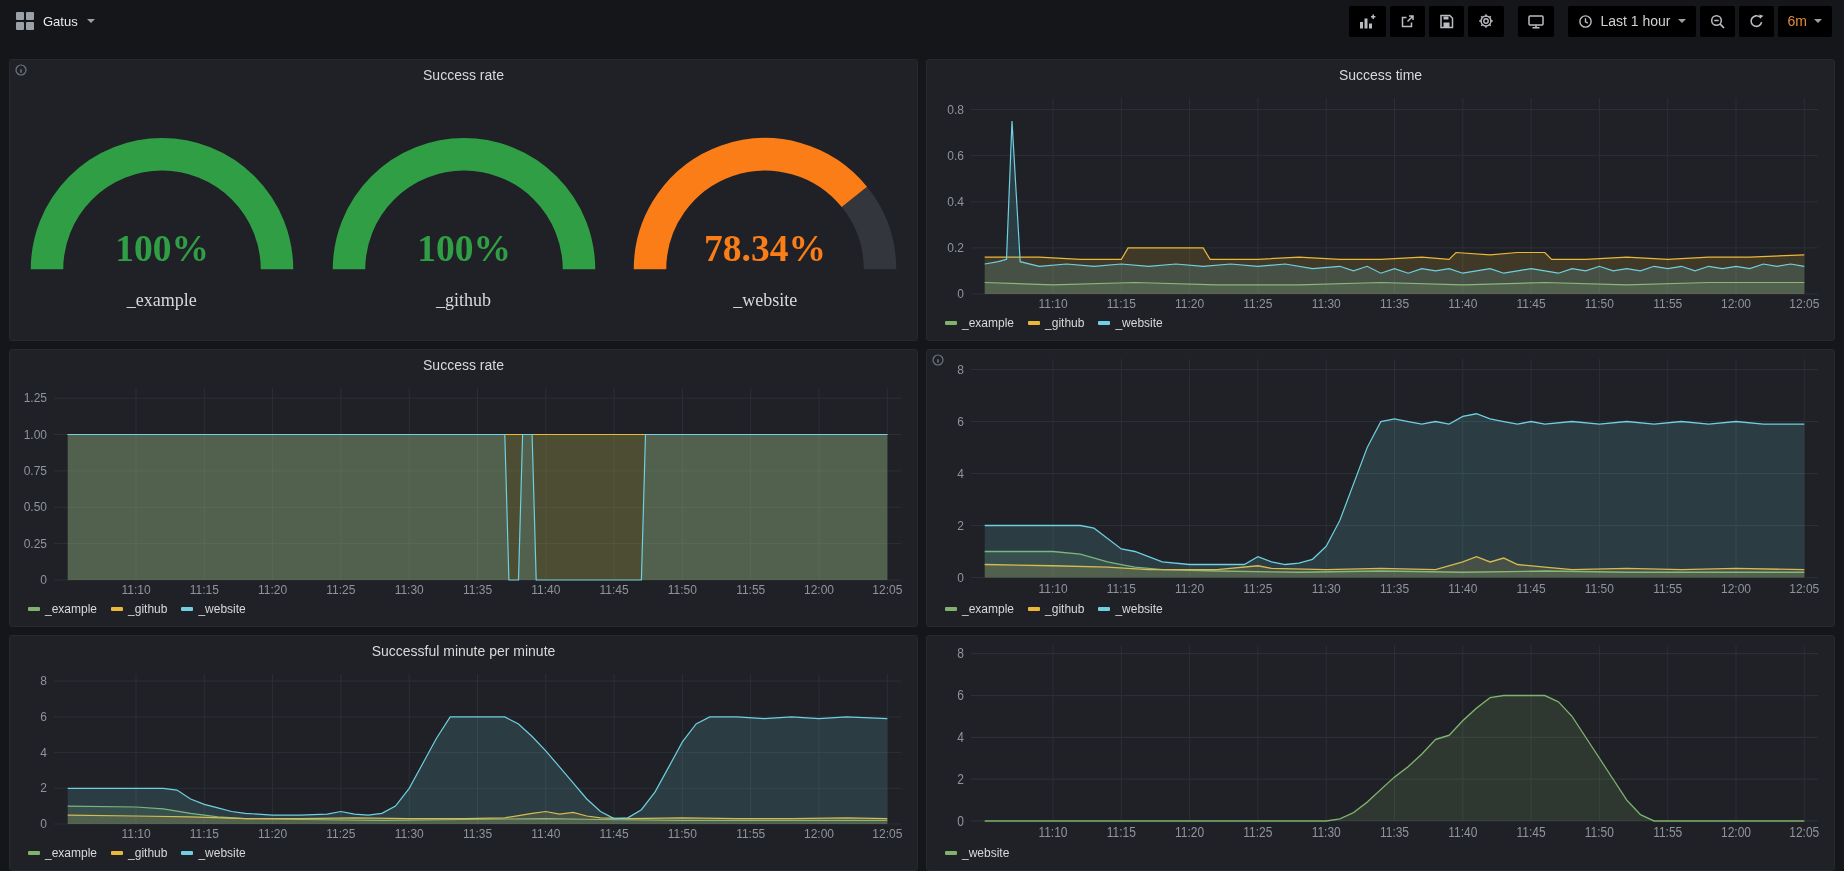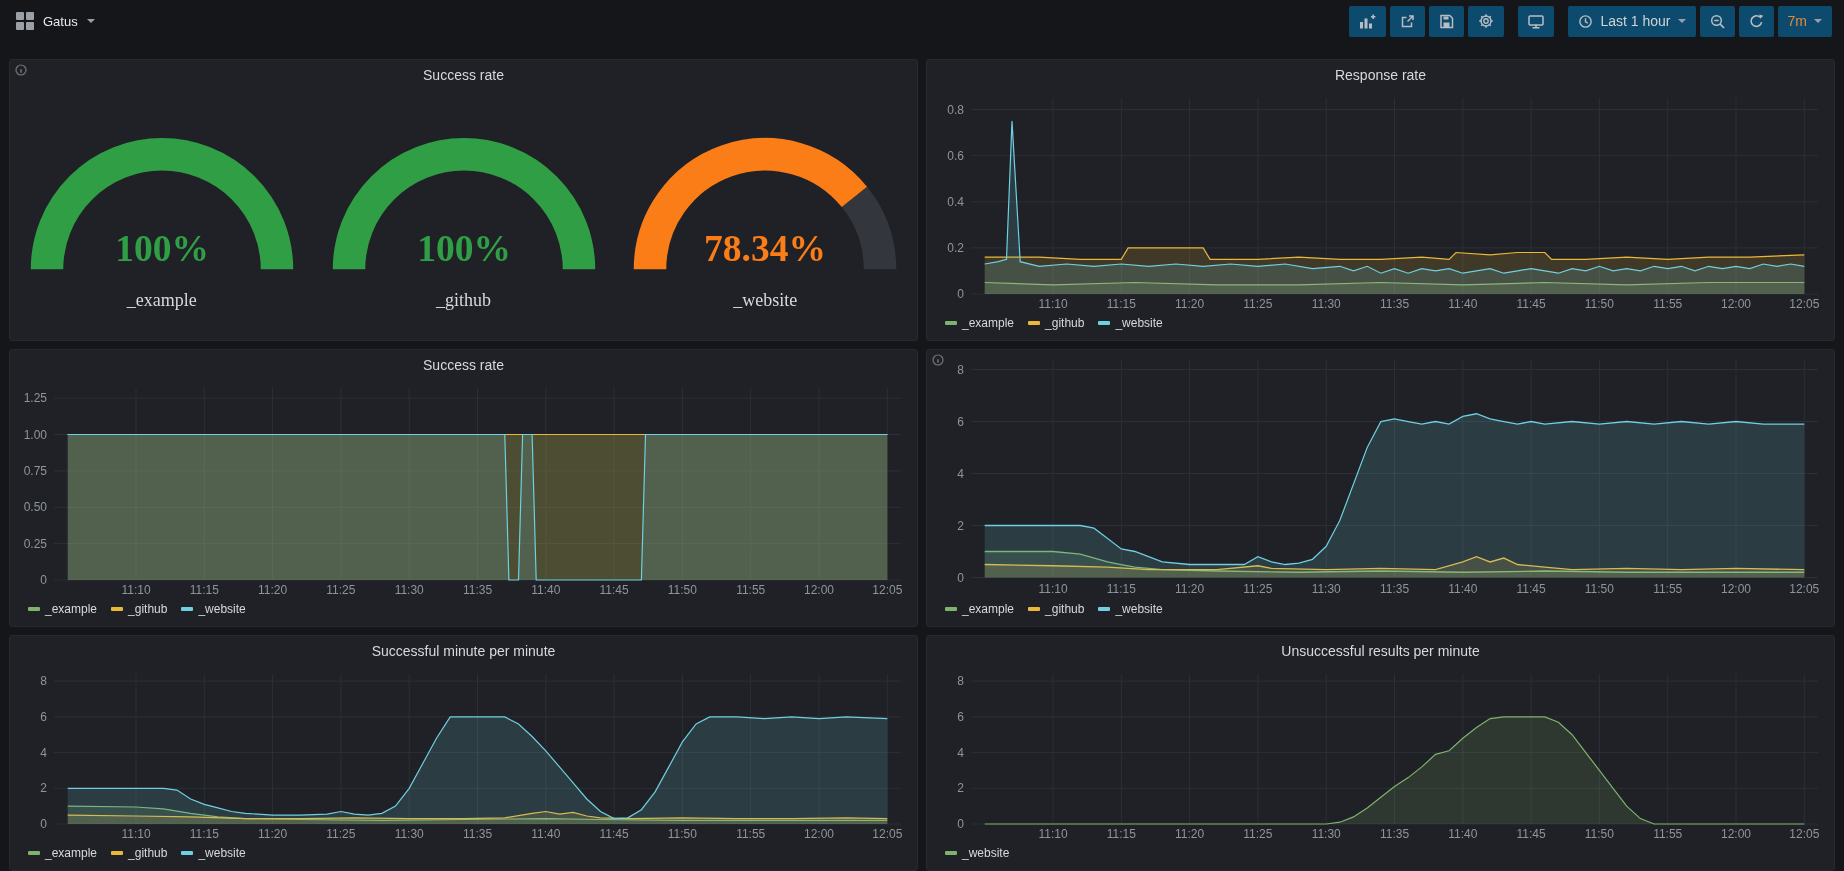--- a/index.html
+++ b/index.html
@@ -11,21 +11,21 @@
     overflow: hidden;
   }
   
   .navbar { height: 42px; display: flex; align-items: center; justify-content: space-between; padding: 0 12px; }
   .nav-left { display: flex; align-items: center; gap: 9px; padding-left: 4px; }
   .brand-icon { display: inline-flex; cursor: pointer; }
   .dash-title { font-size: 13px; font-weight: 500; color: #e9eaeb; cursor: pointer; }
   .caret { width: 0; height: 0; border-left: 4px solid transparent; border-right: 4px solid transparent; border-top: 4px solid #9aa0a6; display: inline-block; }
   .nav-right { display: flex; align-items: center; }
   .nav-btn {
-    height: 31px; background: #0c4a6e; border: none; border-radius: 2px;
+    height: 31px; background: #000000; border: none; border-radius: 2px;
     display: inline-flex; align-items: center; justify-content: center; gap: 7px;
     padding: 0 10px; color: #c3c6cb; font-size: 14px; cursor: pointer; margin-left: 4px;
   }
   .nav-btn svg { display: block; }
   .nav-spacer { width: 10px; display: inline-block; }
   .time-range-label { color: #d0d2d6; }
   .refresh-text { color: #e58a3a; }
   
   .dashboard {
     padding: 17px 9px 0 9px;
@@ -128,21 +128,21 @@
           <path d="M4.3 6.5 H8.7" stroke="#b9bcc2" stroke-width="1.5" fill="none"></path>
         </svg>
     </button>
     <button class="nav-btn">
       <svg width="15" height="15" viewBox="0 0 15 15">
           <path d="M12.6 8.2 A5.3 5.3 0 1 1 11 3.2" fill="none" stroke="#b9bcc2" stroke-width="1.6"></path>
           <polygon points="10.2,0.6 14.4,1.8 11.1,4.8" fill="#b9bcc2"></polygon>
         </svg>
     </button>
     <button class="nav-btn">
-      <span class="refresh-text">7m</span>
+      <span class="refresh-text">6m</span>
       <span class="caret"></span>
     </button>
   </div>
 </header>
 
 <main class="dashboard">
 
   <section class="panel">
     <span class="info-corner">
       <svg width="12" height="12" viewBox="0 0 12 12">
@@ -174,21 +174,21 @@
             <path d="M 28.00 125.00 A 92 92 0 0 1 191.51 67.12" fill="none" stroke="#fb7d17" stroke-width="26"></path>
             <text x="120" y="118" text-anchor="middle" font-size="30" font-weight="600" fill="#fb7d17">78.34%</text>
           </svg>
           <figcaption class="gauge-label">_website</figcaption>
         </figure>
       </div>
   </section>
 
   <section class="panel">
     <header class="panel-header">
-      <h2 class="panel-title">Response rate</h2>
+      <h2 class="panel-title">Success time</h2>
     </header>
     <div class="chart-area">
       <svg class="chart" viewBox="0 0 891 222" preserveAspectRatio="none">
           <g>
             <line x1="36" x2="883" y1="204.0" y2="204.0" stroke="#2c2f36" stroke-width="1"></line>
             <line x1="36" x2="883" y1="157.9" y2="157.9" stroke="#2c2f36" stroke-width="1"></line>
             <line x1="36" x2="883" y1="111.8" y2="111.8" stroke="#2c2f36" stroke-width="1"></line>
             <line x1="36" x2="883" y1="65.6" y2="65.6" stroke="#2c2f36" stroke-width="1"></line>
             <line x1="36" x2="883" y1="19.5" y2="19.5" stroke="#2c2f36" stroke-width="1"></line>
             <line x1="118.0" x2="118.0" y1="8" y2="204" stroke="#2c2f36" stroke-width="1"></line>
@@ -458,23 +458,20 @@
           </span>
           <span class="legend-item">
             <span class="legend-swatch" style="background: rgb(110, 208, 224);"></span>
             <span class="legend-label">_website</span>
           </span>
         </div>
     </div>
   </section>
 
   <section class="panel">
-    <header class="panel-header">
-      <h2 class="panel-title">Unsuccessful results per minute</h2>
-    </header>
     <div class="chart-area">
       <svg class="chart" viewBox="0 0 891 176" preserveAspectRatio="none">
           <g>
             <line x1="36" x2="883" y1="158.0" y2="158.0" stroke="#2c2f36" stroke-width="1"></line>
             <line x1="36" x2="883" y1="122.3" y2="122.3" stroke="#2c2f36" stroke-width="1"></line>
             <line x1="36" x2="883" y1="86.6" y2="86.6" stroke="#2c2f36" stroke-width="1"></line>
             <line x1="36" x2="883" y1="50.9" y2="50.9" stroke="#2c2f36" stroke-width="1"></line>
             <line x1="36" x2="883" y1="15.1" y2="15.1" stroke="#2c2f36" stroke-width="1"></line>
             <line x1="118.0" x2="118.0" y1="8" y2="158" stroke="#2c2f36" stroke-width="1"></line>
             <line x1="186.3" x2="186.3" y1="8" y2="158" stroke="#2c2f36" stroke-width="1"></line>

